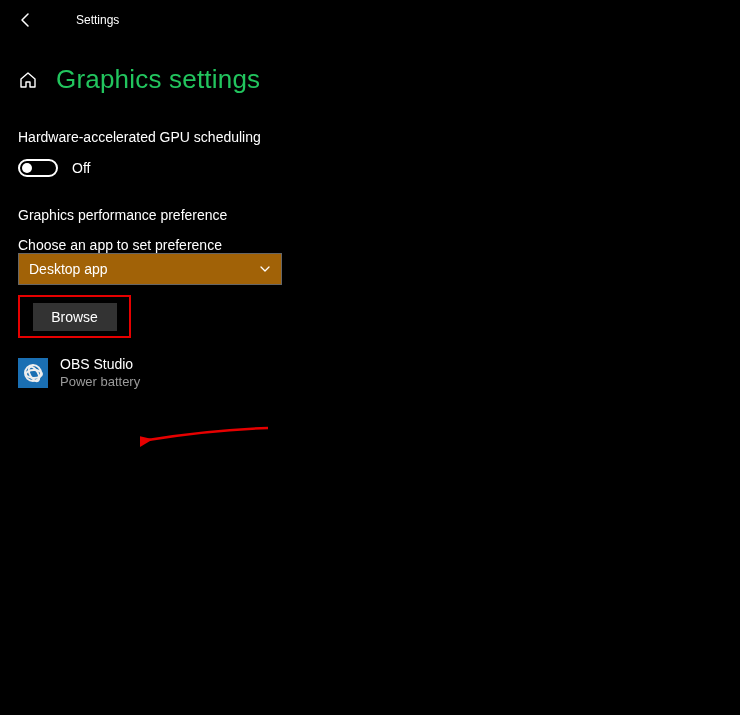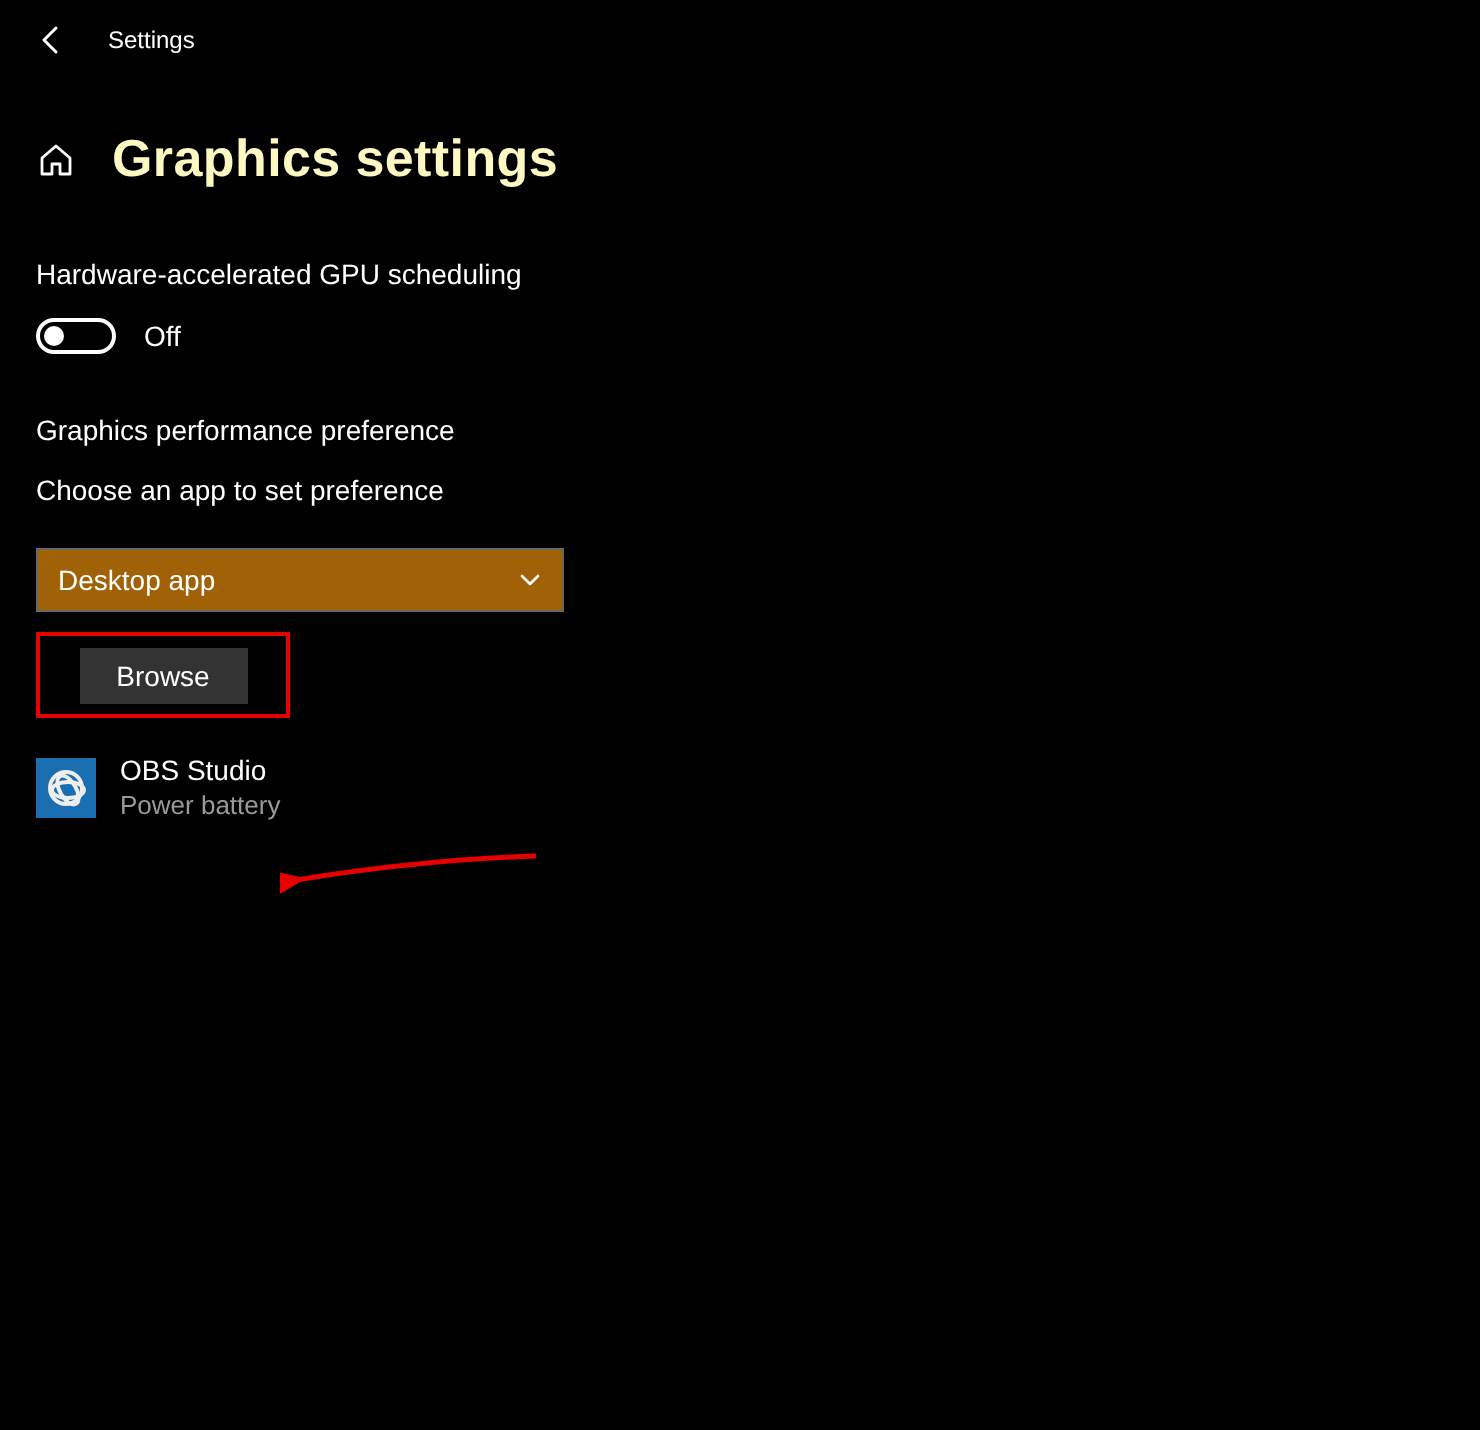--- a/index.html
+++ b/index.html
@@ -9,21 +9,21 @@
     font-family: "Segoe UI", Arial, sans-serif;
     width: 740px;
     height: 715px;
     overflow: hidden;
     position: relative;
   }
   .titlebar {
     display: flex;
     align-items: center;
     padding: 12px 18px 0 18px;
-    gap: 20px;
+    gap: 42px;
   }
   .back-arrow {
     display: inline-flex;
     width: 16px;
     height: 16px;
   }
   .win-title {
     font-size: 12px;
     color: #fff;
   }
@@ -33,22 +33,22 @@
     gap: 18px;
     padding: 36px 18px 18px 18px;
   }
   .home-icon {
     width: 20px;
     height: 20px;
     display: inline-flex;
   }
   .page-title {
     font-size: 26px;
-    font-weight: 700;
-    color: #fef9c3;
+    font-weight: 400;
+    color: #22c55e;
     letter-spacing: 0.2px;
   }
   .content {
     padding: 12px 18px;
   }
   .section-title {
     font-size: 14px;
     font-weight: 400;
     margin-top: 4px;
     margin-bottom: 14px;
@@ -86,21 +86,21 @@
     border-radius: 50%;
     background: #fff;
   }
   .toggle-label {
     font-size: 14px;
     color: #fff;
   }
   .field-label {
     font-size: 14px;
     color: #fff;
-    margin-bottom: 21px;
+    margin-bottom: 0;
   }
   .dropdown {
     width: 264px;
     height: 32px;
     border: 1px solid #666;
     background: #a16207;
     color: #fff;
     display: flex;
     align-items: center;
     justify-content: space-between;
@@ -108,21 +108,21 @@
     font-size: 14px;
     cursor: pointer;
   }
   .chevron {
     width: 12px;
     height: 12px;
     display: inline-flex;
   }
   .browse-wrap {
     border: 2px solid #e60000;
-    width: 127px;
+    width: 113px;
     height: 43px;
     margin-top: 10px;
     display: flex;
     align-items: center;
     justify-content: center;
   }
   .browse-btn {
     background: #333;
     color: #fff;
     border: none;

